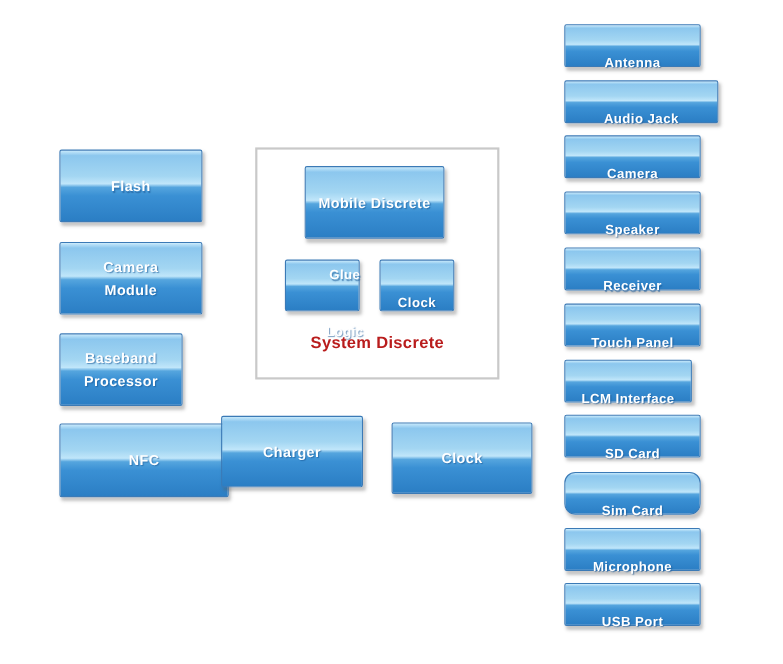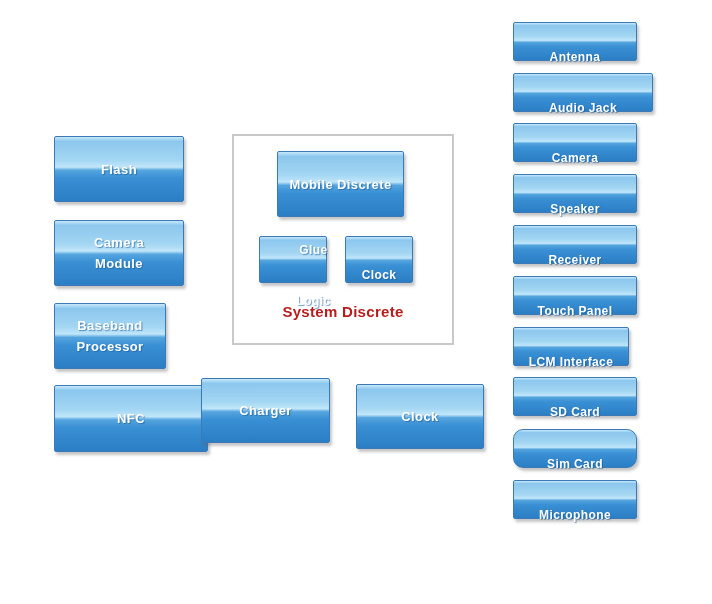--- a/index.html
+++ b/index.html
@@ -150,14 +150,17 @@
   </div>
 
   <div class="box small fs12" style="left:513px; top:429px; width:124px; height:39px;border-radius:10px;">
     <span class="ln">Sim Card</span>
   </div>
 
   <div class="box small fs12" style="left:513px; top:480px; width:124px; height:39px;">
     <span class="ln">Microphone</span>
   </div>
 
+  <div class="box small fs12" style="left:513px; top:530px; width:124px; height:39px;">
+    <span class="ln">USB Port</span>
+  </div>
 
 </div>
 
 </body></html>

